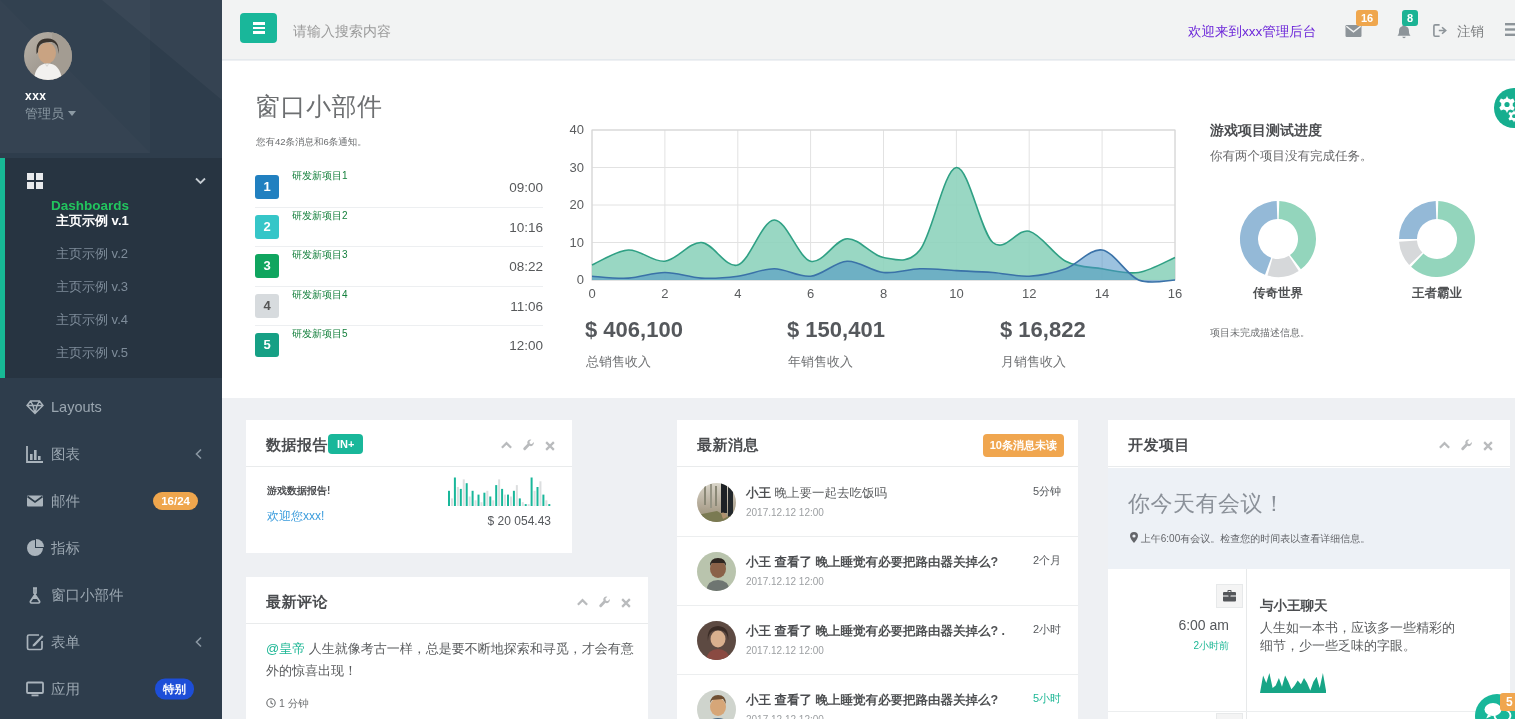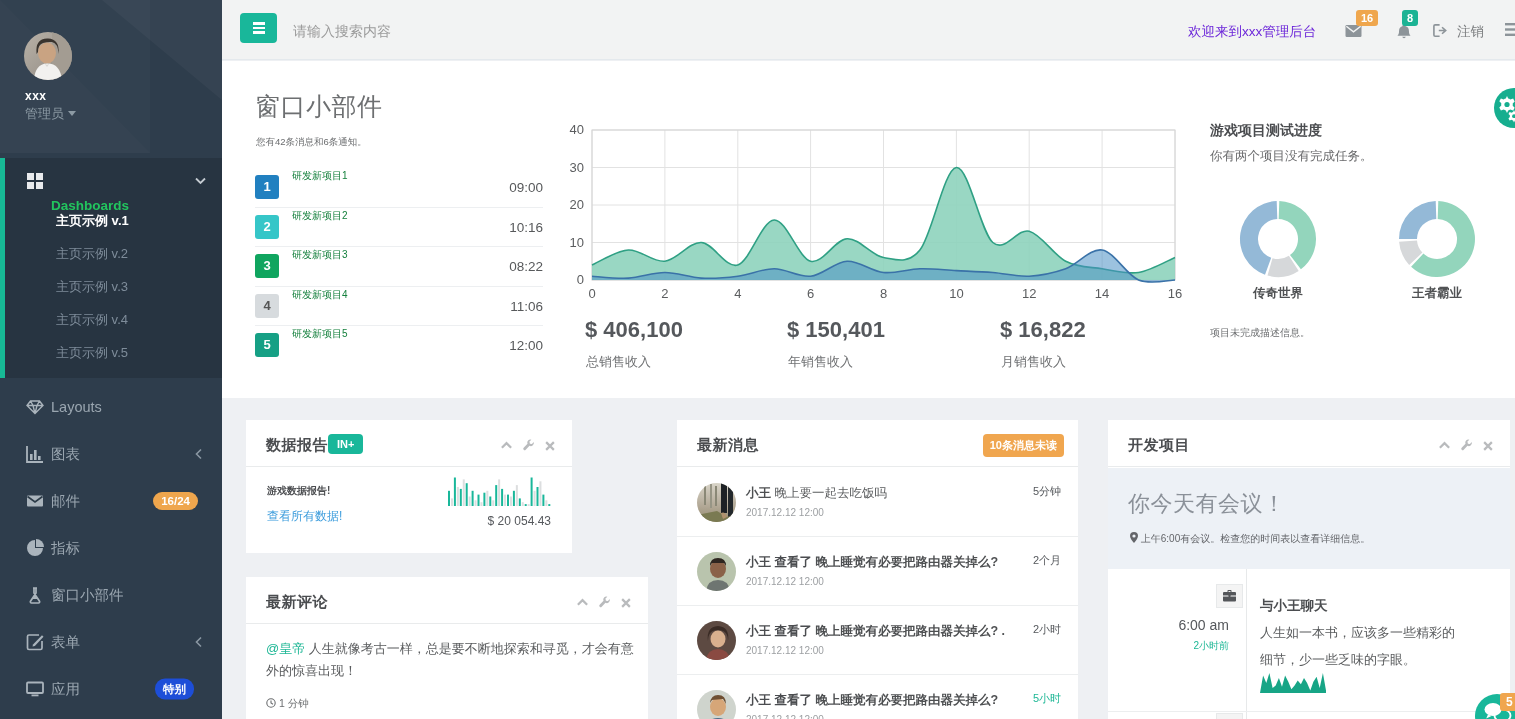--- a/index.html
+++ b/index.html
@@ -89,21 +89,21 @@
 #c3 { left:1108px; top:420px; width:402px; height:299px; }
 #c3-hero { position:absolute; left:0; top:48px; width:402px; height:101px; background:#edf1f6; }
 #c3-hero h2 { position:absolute; left:20px; top:21px; font-size:22px; font-weight:normal; color:#8b9199; letter-spacing:0.5px; }
 #c3-hero p { position:absolute; left:22px; top:64px; font-size:10px; color:#64666a; }
 #c3-tl { position:absolute; left:0; top:149px; width:402px; height:150px; }
 #tl-line { position:absolute; left:138px; top:0; width:1px; height:150px; background:#e7e9ea; }
 .tl-ico { position:absolute; left:108px; width:27px; height:24px; background:#f4f4f4; border:1px solid #e7e9ea; text-align:center; }
 #tl-time { position:absolute; right:281px; top:48px; font-size:14px; color:#55585c; }
 #tl-ago { position:absolute; right:281px; top:70px; font-size:10px; color:#1db795; }
 #tl-title { position:absolute; left:152px; top:28px; font-size:13.5px; font-weight:bold; color:#4b4d50; }
-#tl-text { position:absolute; left:152px; top:50px; width:195px; font-size:13px; color:#5a5c5e; line-height:27px; }
+#tl-text { position:absolute; left:152px; top:50px; width:195px; font-size:13px; color:#5a5c5e; line-height:18px; }
 #tl-border2 { position:absolute; left:0; top:142px; width:402px; height:1px; background:#eceeef; }
 
 #fab-gear { position:absolute; left:1494px; top:88px; width:40px; height:40px; border-radius:50%; background:#16ae8f; color:#fff; }
 #fab-chat { position:absolute; left:1475px; top:694px; width:44px; height:44px; border-radius:50%; background:#19b79a; }
 #fab-chat-badge { position:absolute; left:1500px; top:693px; background:#f0a64f; color:#fff; font-size:12px; font-weight:bold;
   padding:2px 6px 2px; border-radius:3px; }
 </style>
 </head>
 <body>
 
@@ -347,21 +347,21 @@
     <span class="badge-green">IN+</span>
     <span class="c-tools" id="tools1"><svg width="13" height="13" viewBox="0 0 14 14">
           <path d="M2 9.5 L7 4.5 L12 9.5" fill="none" stroke="#b9bbbd" stroke-width="2.4"></path>
         </svg><svg width="13" height="13" viewBox="0 0 14 14">
           <path d="M12.6 3.2 a3.4 3.4 0 0 1 -4.5 4.2 L4 11.5 a1.5 1.5 0 0 1 -2.2 -2.2 L5.9 5.2 a3.4 3.4 0 0 1 4.2 -4.5 L8 2.8 L8.5 5 L10.7 5.5 Z" fill="#b9bbbd"></path>
         </svg><svg width="12" height="12" viewBox="0 0 14 14">
           <path d="M2.5 2.5 L11.5 11.5 M11.5 2.5 L2.5 11.5" stroke="#b9bbbd" stroke-width="2.6"></path>
         </svg></span>
   </div>
   <div id="c1-name">游戏数据报告!</div>
-  <div id="c1-link">查看所有数据!</div>
+  <div id="c1-link">欢迎您xxx!</div>
   <div id="c1-spark" class="abs" style="right:21px; top:56px;"><svg width="103" height="30" viewBox="0 0 103 30">
         <rect x="0" y="14.8" width="2" height="15.2" fill="#19b79a"></rect>
         <rect x="2.95" y="22.4" width="2" height="7.6" fill="#dcdedf"></rect>
         <rect x="5.9" y="1.5" width="2" height="28.5" fill="#19b79a"></rect>
         <rect x="8.850000000000001" y="11.0" width="2" height="19.0" fill="#dcdedf"></rect>
         <rect x="11.8" y="12.9" width="2" height="17.1" fill="#19b79a"></rect>
         <rect x="14.75" y="3.4" width="2" height="26.6" fill="#dcdedf"></rect>
         <rect x="17.7" y="7.2" width="2" height="22.8" fill="#19b79a"></rect>
         <rect x="20.65" y="20.5" width="2" height="9.5" fill="#dcdedf"></rect>
         <rect x="23.599999999999998" y="14.8" width="2" height="15.2" fill="#19b79a"></rect>

